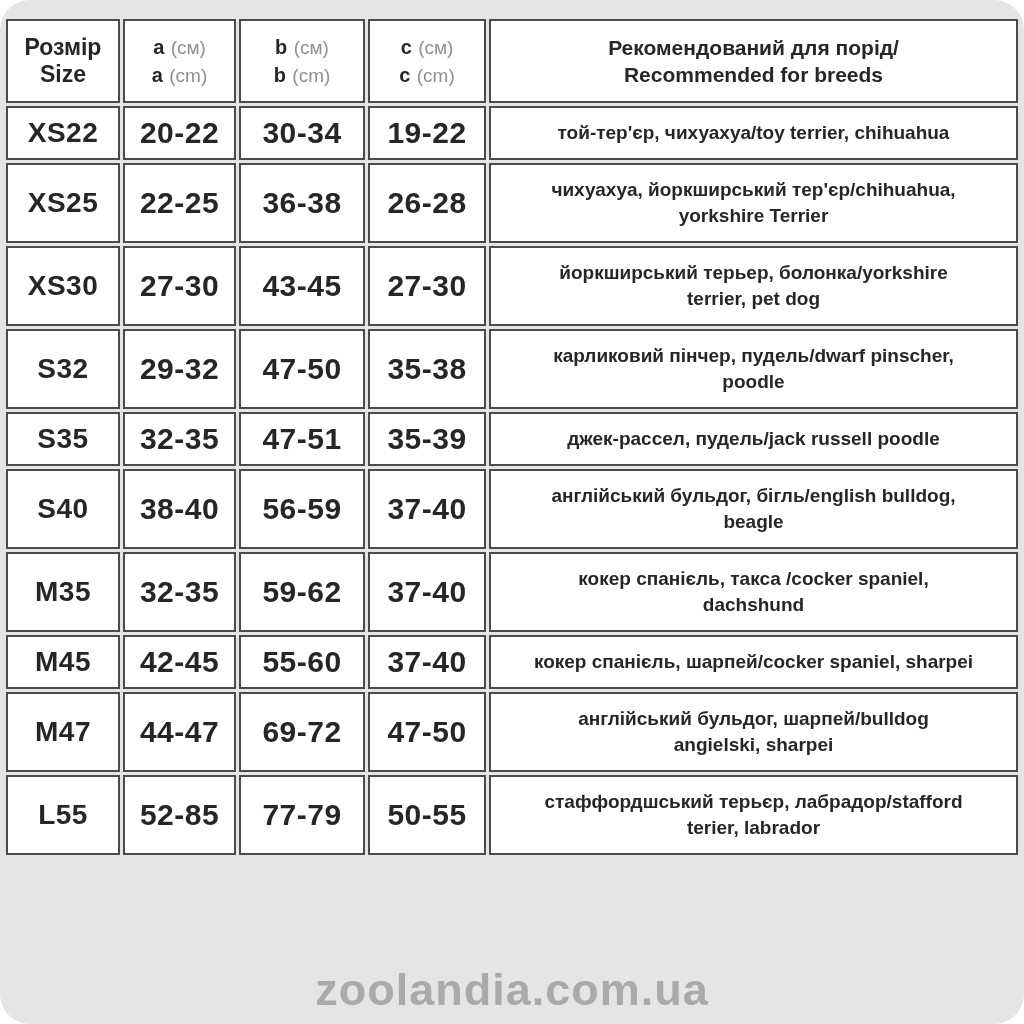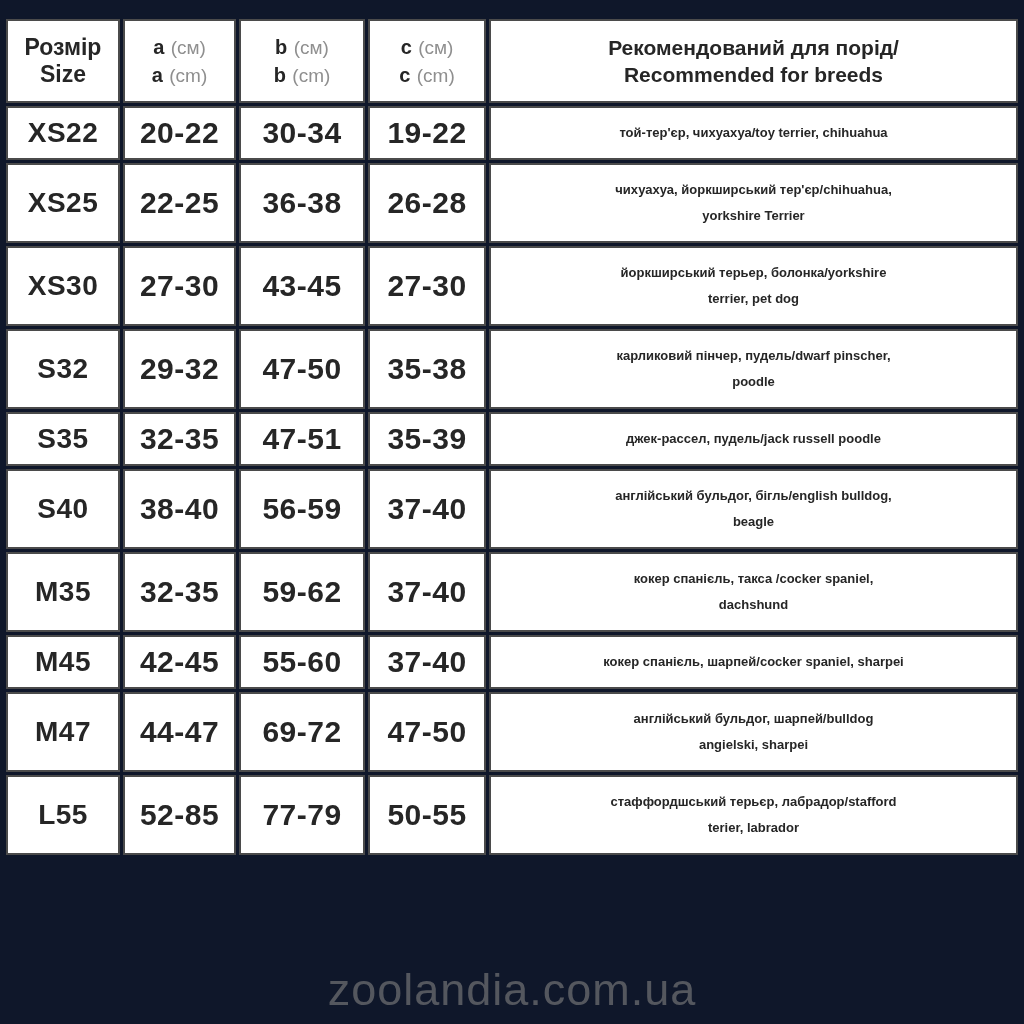--- a/index.html
+++ b/index.html
@@ -7,21 +7,22 @@
     padding: 0;
     background: #ffffff;
     font-family: "Liberation Sans", "DejaVu Sans", sans-serif;
     color: #262626;
   }
   .page {
     position: relative;
     width: 1024px;
     height: 1024px;
     overflow: hidden;
-    background: #0f172a;
+    background: #e5e5e5;
+    border-radius: 30px;
   }
   table.size-table {
     border-collapse: separate;
     border-spacing: 3px;
     table-layout: fixed;
     width: 1018px;
     margin: 16px auto 0 auto;
   }
   .size-table th, .size-table td {
     border: 2px solid #4b4b4b;
@@ -53,33 +54,33 @@
     font-size: 28px;
     font-weight: 700;
     letter-spacing: 0.5px;
   }
   td.num {
     font-size: 30px;
     font-weight: 600;
     letter-spacing: 0.5px;
   }
   td.breeds {
-    font-size: 13px;
+    font-size: 19px;
     font-weight: 600;
     white-space: pre-line;
     padding-left: 4px;
     padding-right: 4px;
   }
   .watermark {
     position: absolute;
     left: 50%;
     bottom: 8px;
     transform: translateX(-50%);
     font-size: 45px;
-    font-weight: 400;
+    font-weight: 700;
     letter-spacing: 1px;
     color: rgba(130, 130, 130, 0.6);
     white-space: nowrap;
     pointer-events: none;
   }
 </style>
 </head>
 <body>
 
 <div class="page">

